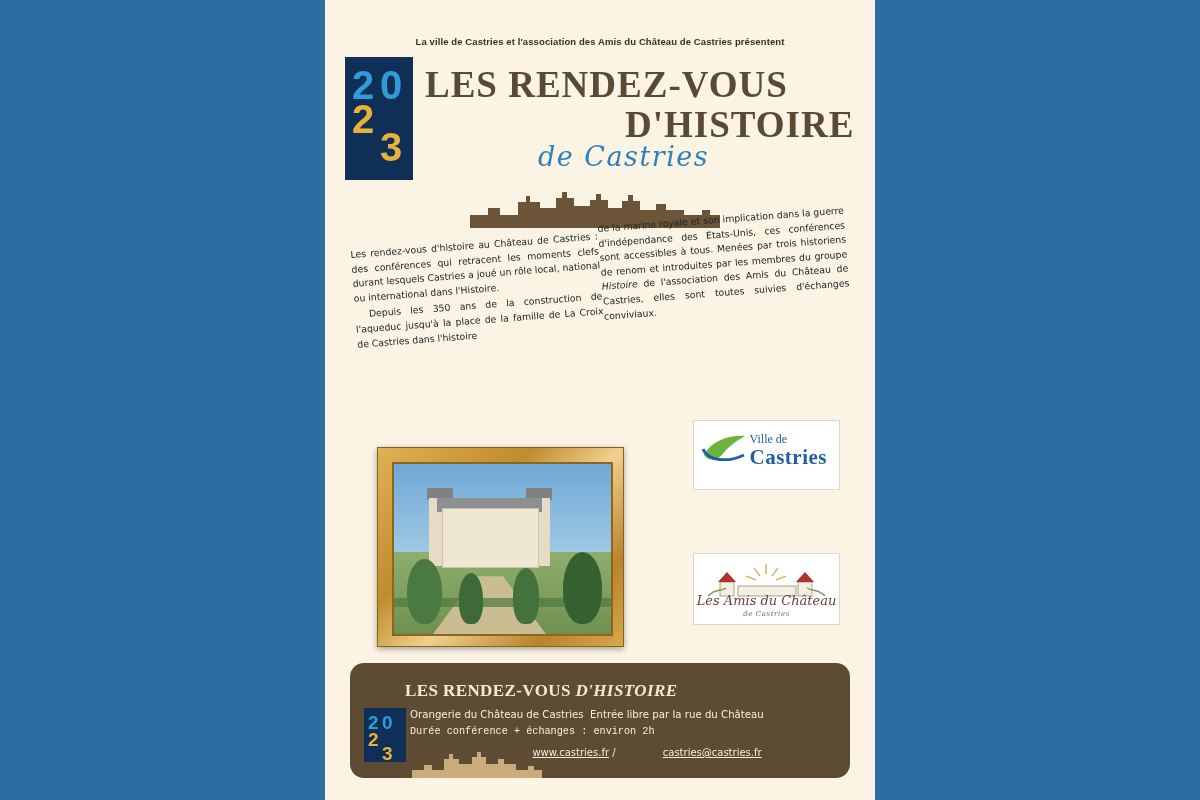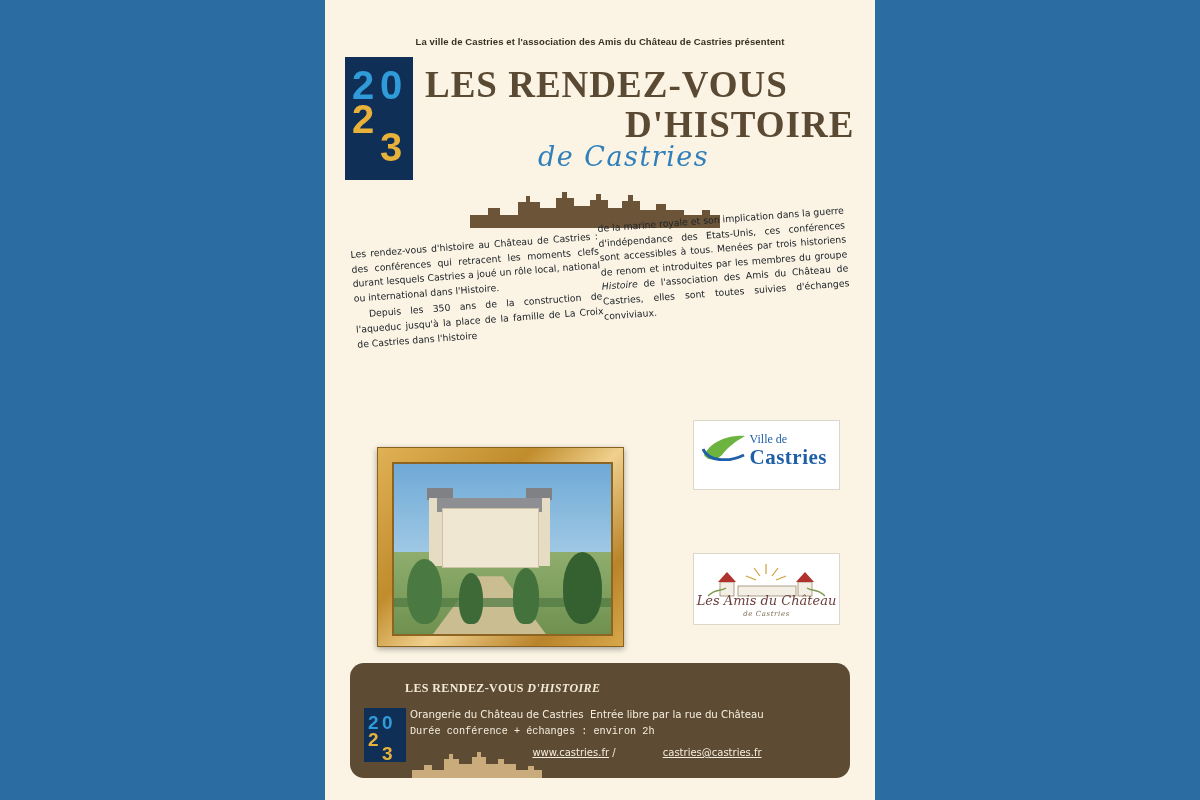--- a/index.html
+++ b/index.html
@@ -269,21 +269,21 @@
   .f-logo .d0 { left: 4px;  top: 5px;  color: #2f9bd8; }
   .f-logo .d1 { left: 18px; top: 5px;  color: #2f9bd8; }
   .f-logo .d2 { left: 4px;  top: 22px; color: #e8b23a; }
   .f-logo .d3 { left: 18px; top: 36px; color: #e8b23a; }
 
   .f-title {
     position: absolute;
     left: 55px;
     top: 18px;
     font-family: "Liberation Serif", serif;
-    font-size: 12px;
+    font-size: 17px;
     font-weight: bold;
     color: #f3ead7;
     letter-spacing: .4px;
     text-transform: uppercase;
   }
   .f-title .ital { font-style: italic; }
   .f-script {
     position: absolute;
     left: 272px;
     top: 14px;

